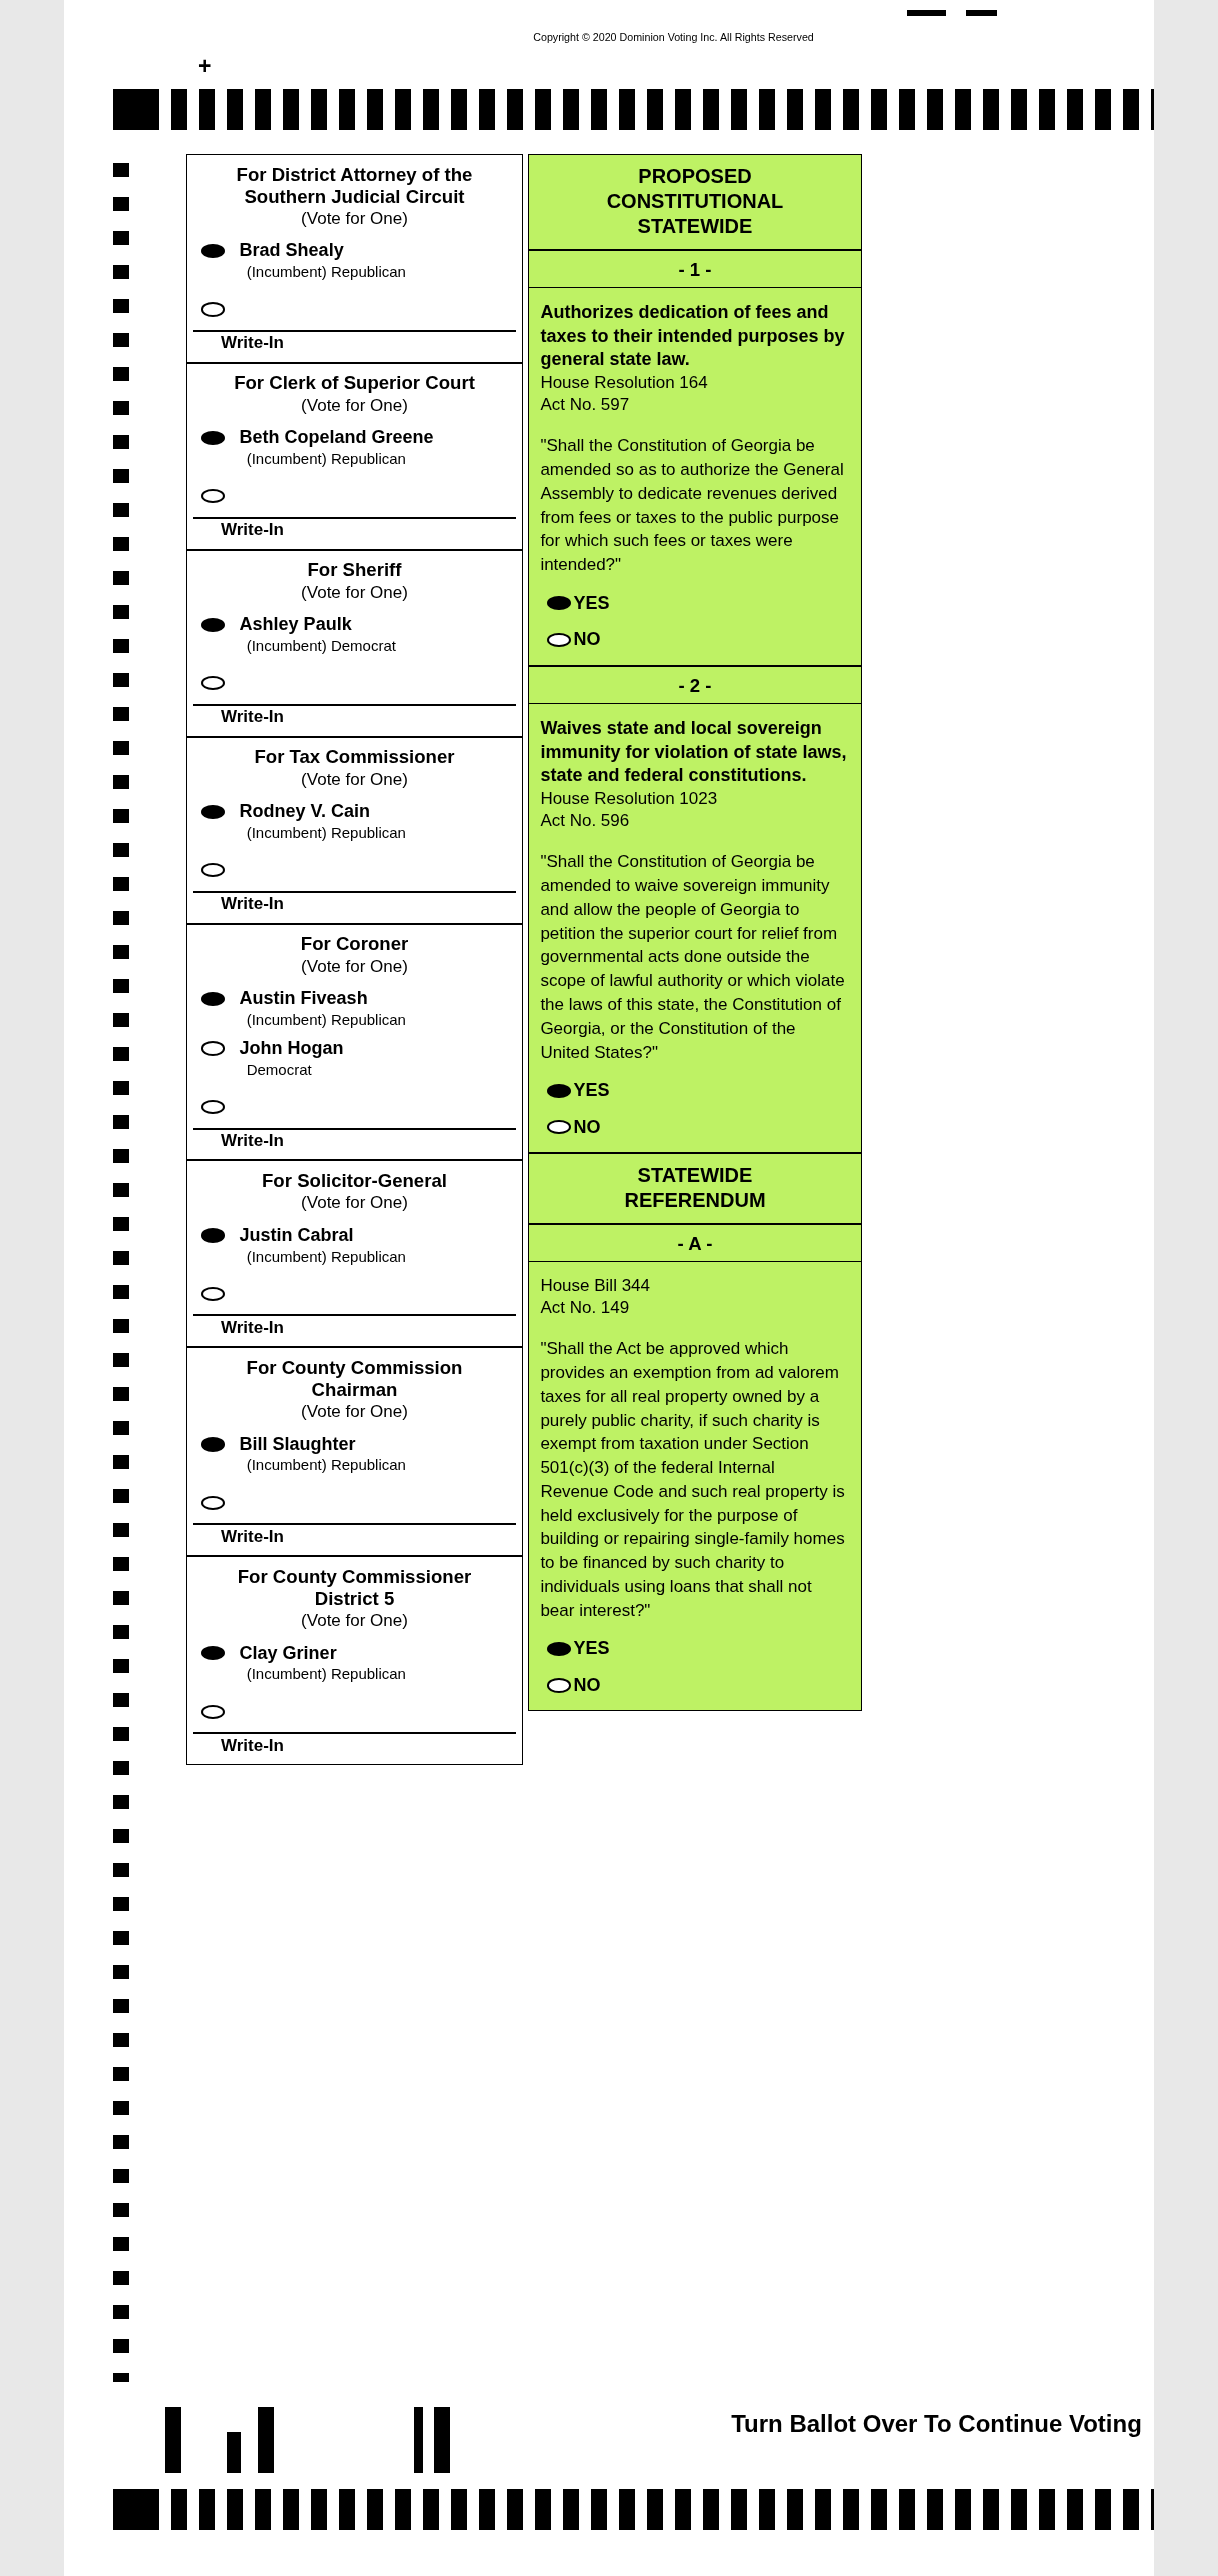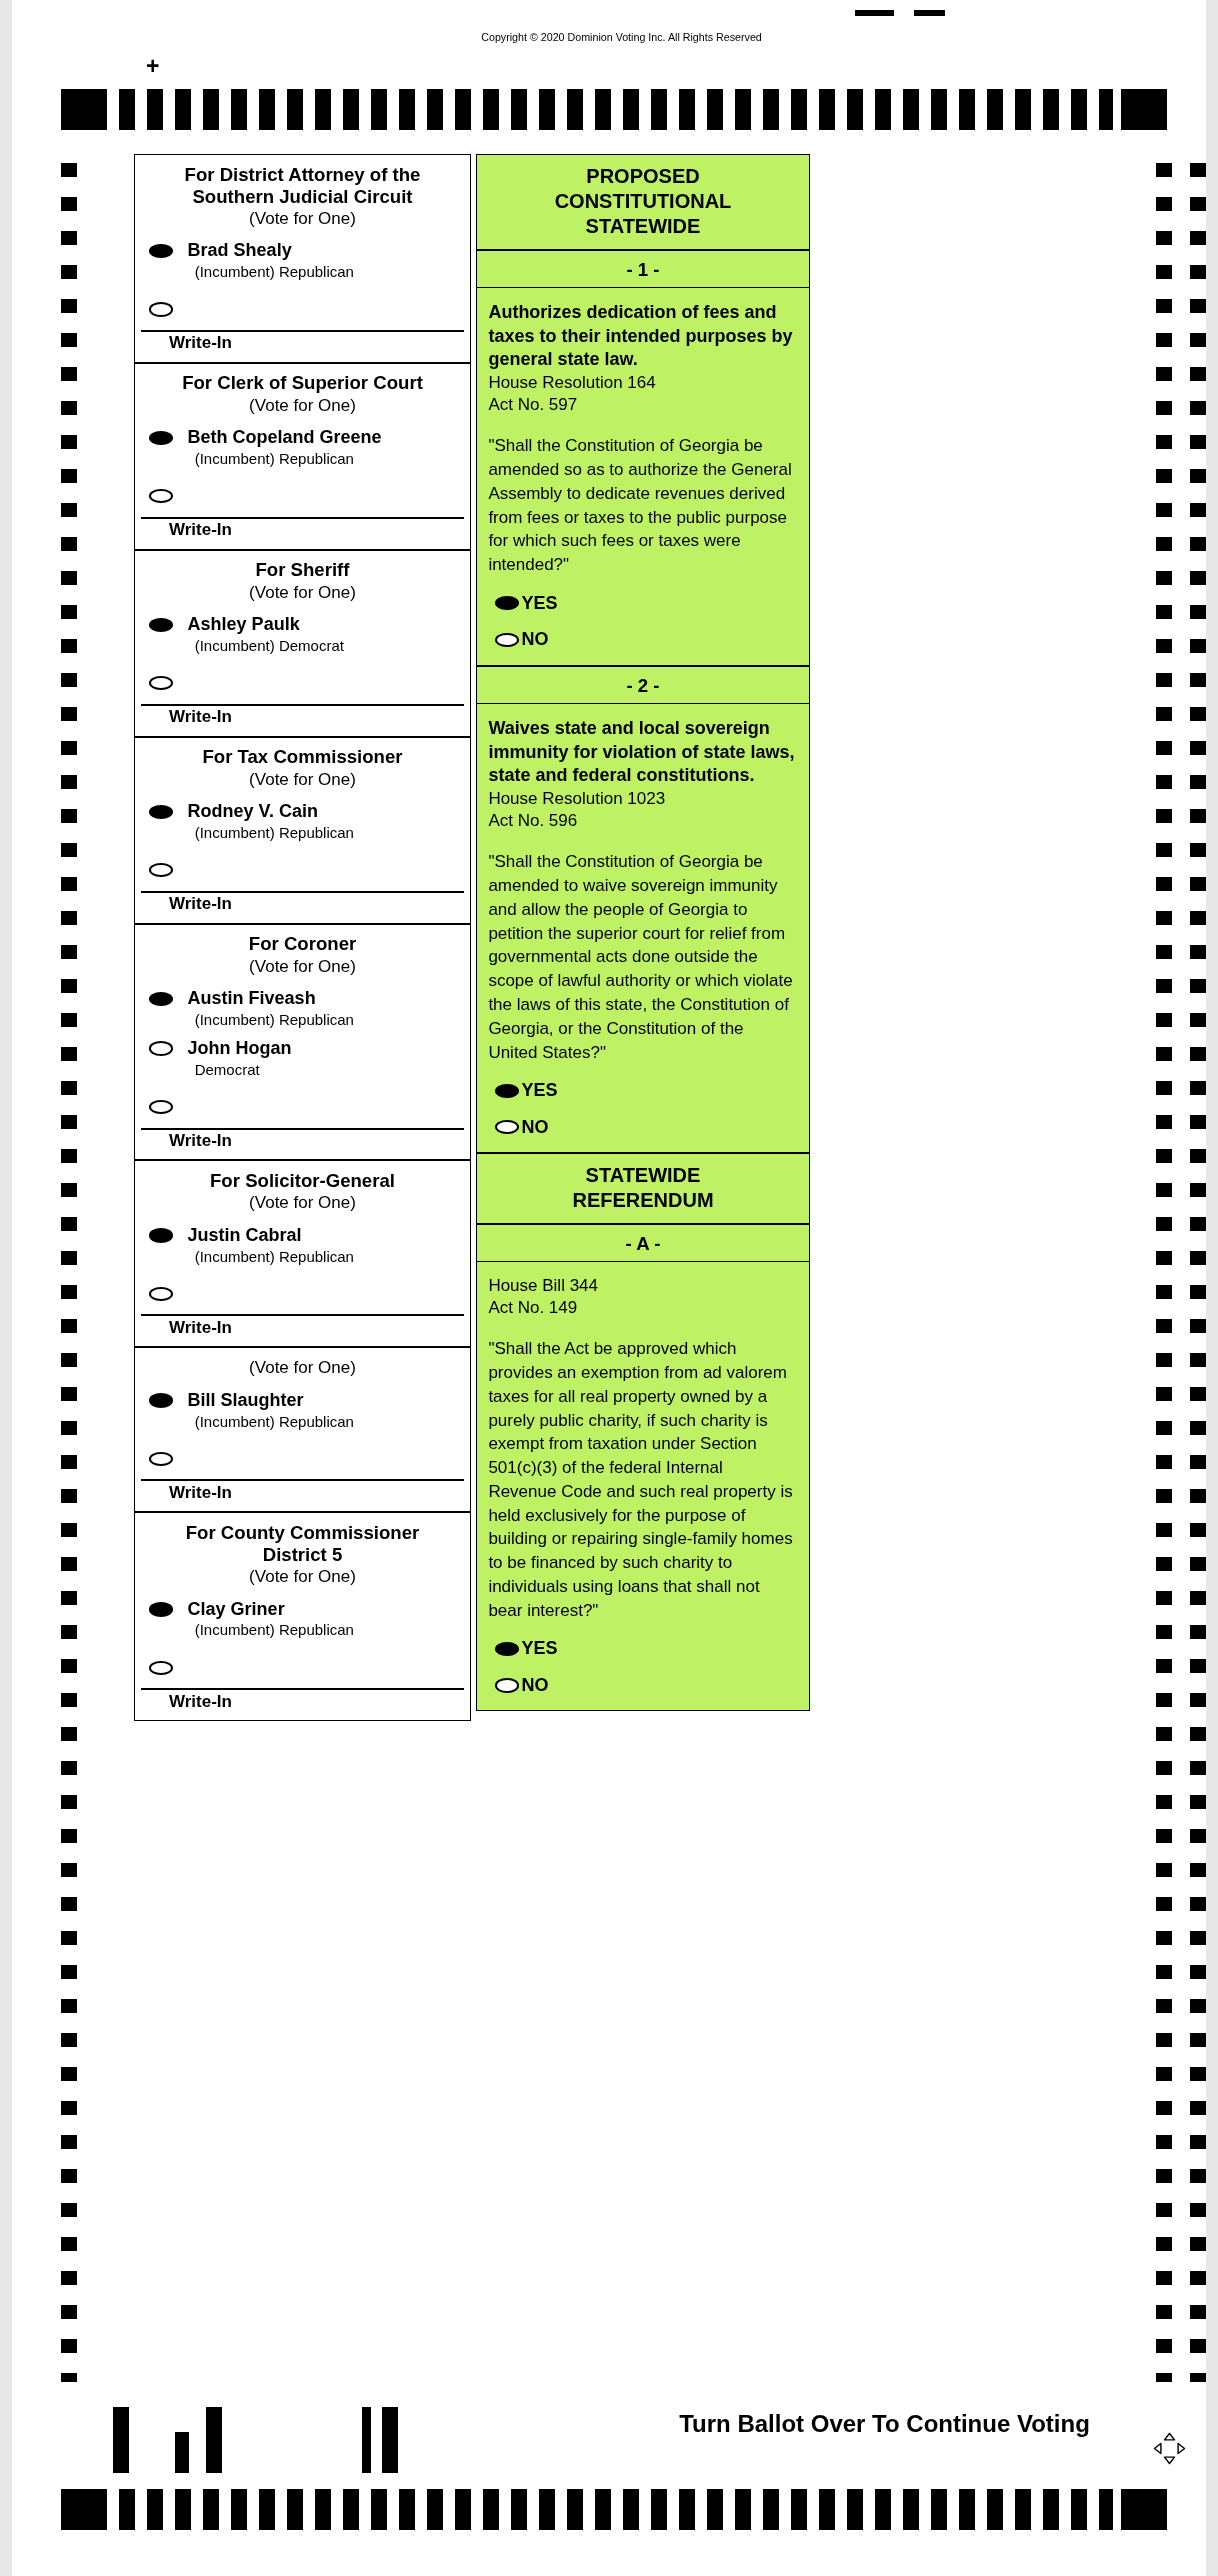--- a/index.html
+++ b/index.html
@@ -1,16 +1,16 @@
 <!DOCTYPE html>
 <html style="font-size:11.4px"><head>
 <meta charset="utf-8">
 <style>
   html,body{margin:0;padding:0;background:#e8e8e8;}
-  .page{position:relative;width:1194px;height:2576px;background:#fff;
+  .page{position:relative;width:1090px;height:2576px;background:#fff;
         font-family:"Liberation Sans",sans-serif;color:#000;overflow:hidden;margin:0 auto;}
 
   
   .copyright{position:absolute;top:31px;left:0;width:1219px;text-align:center;font-size:10.7px;}
   .reg-plus{position:absolute;left:134px;top:53px;font-size:23px;font-weight:bold;}
   .dash{position:absolute;background:#000;height:5.7px;top:10px;}
   .dash1{left:843px;width:39px;}
   .dash2{left:902px;width:31px;}
   .tband{position:absolute;left:107px;width:994px;height:41px;
          background:repeating-linear-gradient(to right,#000 0 16.4px,transparent 16.4px 28px);}
@@ -235,20 +235,24 @@
         </div>
       </div>
       <div class="bubble-only">
         <span class="bubble" data-mark="empty"></span>
       </div>
       <div class="wline"></div>
       <div class="wlabel">Write-In</div>
     </section>
 
     <section class="contest">
+      <div class="c-title">
+        <div>For County Commission</div>
+        <div>Chairman</div>
+      </div>
       <div class="c-vote">(Vote for One)</div>
       <div class="cand-row">
         <span class="bubble" data-mark="filled"></span>
         <div>
           <div class="cand-name">Bill Slaughter</div>
           <div class="cand-detail">
             <b>(Incumbent)</b>
             <span>Republican</span>
           </div>
         </div>

